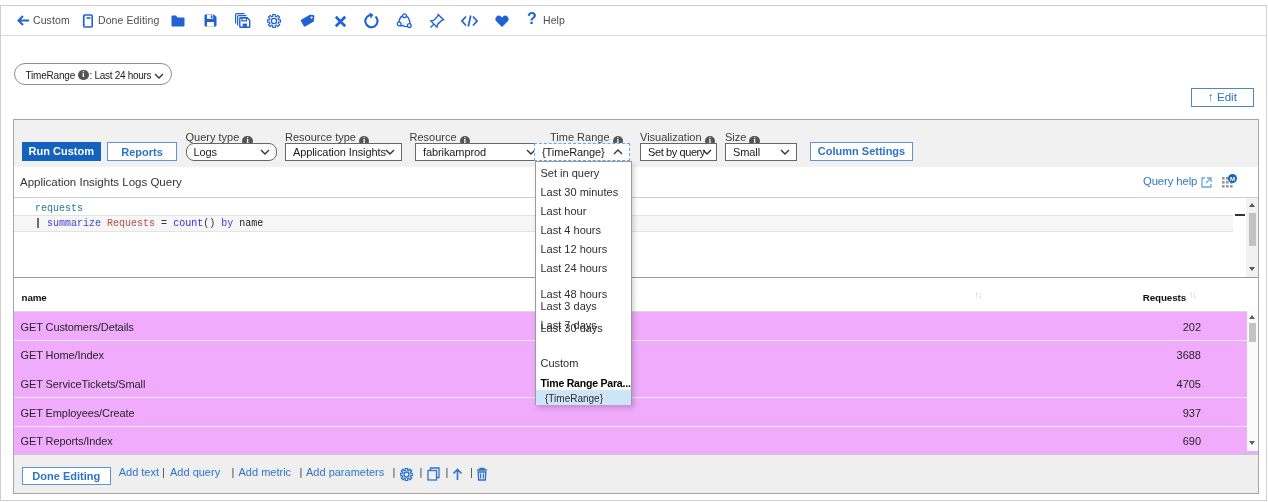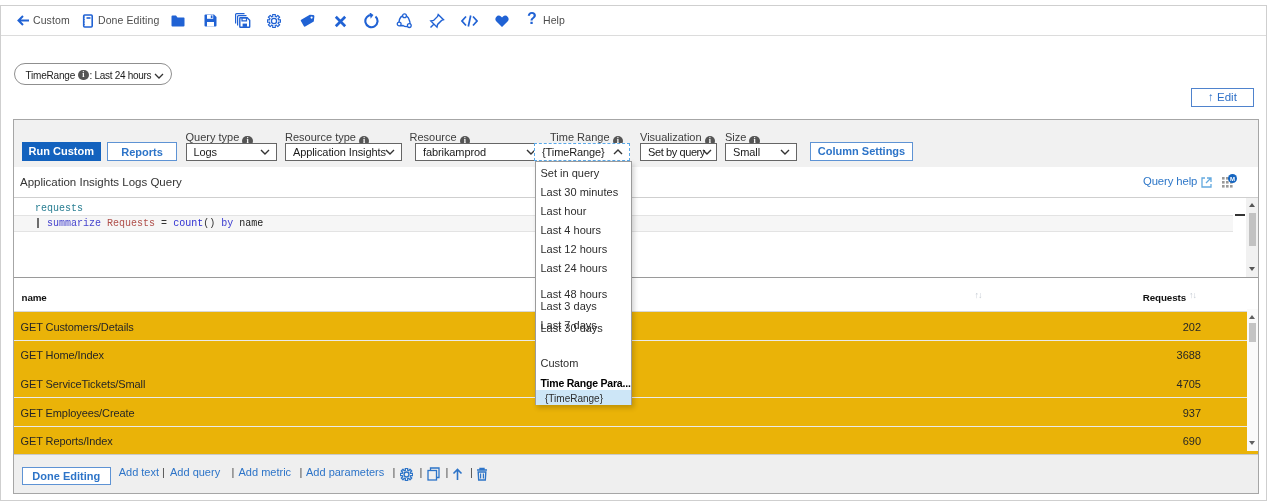--- a/index.html
+++ b/index.html
@@ -22,21 +22,21 @@
   .sel { position:absolute; top:23px; height:18px; border:1px solid #666; background:#fff; font-size:11px; color:#1a1a1a; line-height:16px; padding-left:7px; letter-spacing:-0.1px; white-space:nowrap; }
   .info { display:inline-block; width:10.5px; height:10.5px; border-radius:50%; background:#555; color:#fff; font-size:8px; font-weight:bold; text-align:center; line-height:10.5px; vertical-align:-1.5px; font-family:"Liberation Serif",serif; }
   
   #qlabelrow { position:absolute; left:0; top:47px; width:1244px; height:31px; background:#fff; border-bottom:1px solid #cfcfcf; }
   
   #editor { position:absolute; left:0; top:78px; width:1244px; height:80px; background:#fff; border-bottom:1px solid #9a9a9a; }
   .code { position:absolute; font-family:"Liberation Mono", monospace; font-size:10px; letter-spacing:0; white-space:pre; }
   
   #thead { position:absolute; left:0; top:162px; width:1244px; height:30px; background:#fff; border-bottom:1px solid #d8d8d8; }
   .hcell { position:absolute; top:9.5px; font-size:9.8px; font-weight:bold; color:#111; letter-spacing:-0.1px; }
-  .row { position:absolute; left:0; width:1244px; height:29px; border-bottom:1px solid #eaeaea; background:#eab308; }
+  .row { position:absolute; left:0; width:1244px; height:29px; border-bottom:1px solid #eaeaea; background:#f0abfc; }
   .row .n { position:absolute; left:6.5px; top:8.5px; font-size:11px; letter-spacing:-0.1px; color:#262626; }
   .row .v { position:absolute; right:57px; top:8.5px; font-size:11px; color:#262626; }
   .sort { color:#c5cbd3; font-size:9px; letter-spacing:-1px; }
   
   #botbar { position:absolute; left:0; top:334px; width:1244px; height:39px; background:#efefef; border-top:1px solid #c9c9c9; }
   .blink { position:absolute; top:11px; font-size:11px; color:#2d74c8; }
   .bsep { position:absolute; top:11px; font-size:11px; color:#4a4a4a; }
   
   #ddl { position:absolute; left:535px; top:161px; width:97px; height:244px; background:#fff; border:1px solid #9b9b9b; box-shadow:2px 3px 5px rgba(0,0,0,0.18); z-index:50; }
   .ddi { position:absolute; left:4.5px; font-size:11px; color:#2d2d2d; white-space:nowrap; }
@@ -129,21 +129,21 @@
         <polyline points="1,1 5,5 9,1" fill="none" stroke="#333" stroke-width="1.3"></polyline>
       </svg>
   </div>
   <div id="editbtn">↑ Edit</div>
   <div id="panel">
     <div id="strip"></div>
     <div id="controls">
       <div class="btn-fill" style="left:8px;top:21.5px;width:78.5px;height:19.5px;line-height:19.5px;">Run Custom</div>
       <div class="btn-line" style="left:93px;top:21.5px;width:70px;height:19.5px;line-height:18px;">Reports</div>
       <span class="lbl" style="left:171.5px;">Query type <span class="info">i</span></span>
-      <div class="sel" style="left:171.5px;width:91.5px;">Logs
+      <div class="sel" style="left:171.5px;width:91.5px;border-radius:8px;">Logs
         <svg style="position:absolute;right:6px;top:5px;" width="10" height="6" viewBox="0 0 10 6">
             <polyline points="1,1 5,5 9,1" fill="none" stroke="#333" stroke-width="1.4"></polyline>
           </svg>
       </div>
       <span class="lbl" style="left:271px;">Resource type <span class="info">i</span></span>
       <div class="sel" style="left:271px;width:117px;">Application Insights
         <svg style="position:absolute;right:6px;top:5px;" width="10" height="6" viewBox="0 0 10 6">
             <polyline points="1,1 5,5 9,1" fill="none" stroke="#333" stroke-width="1.4"></polyline>
           </svg>
       </div>

